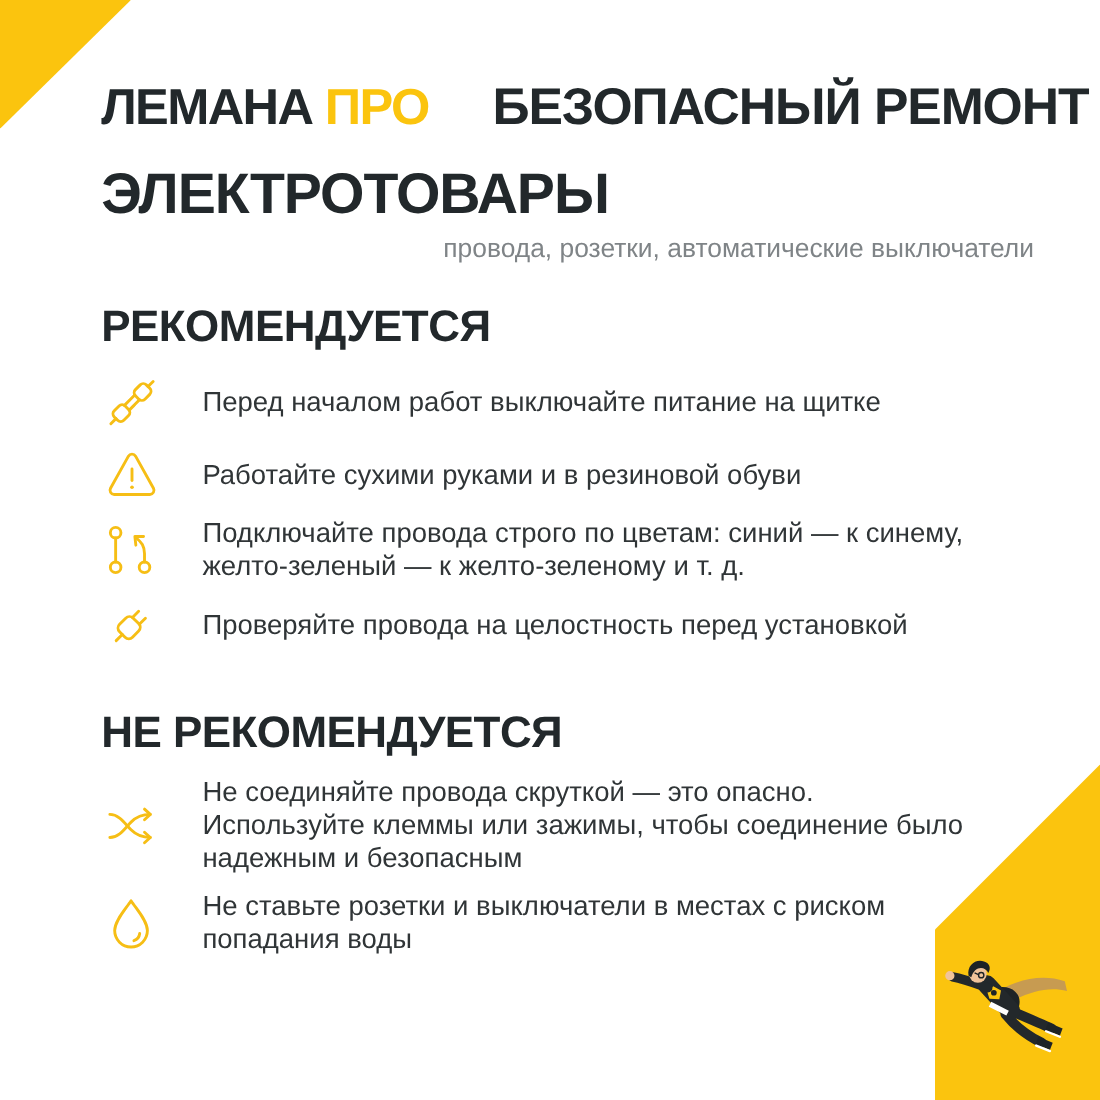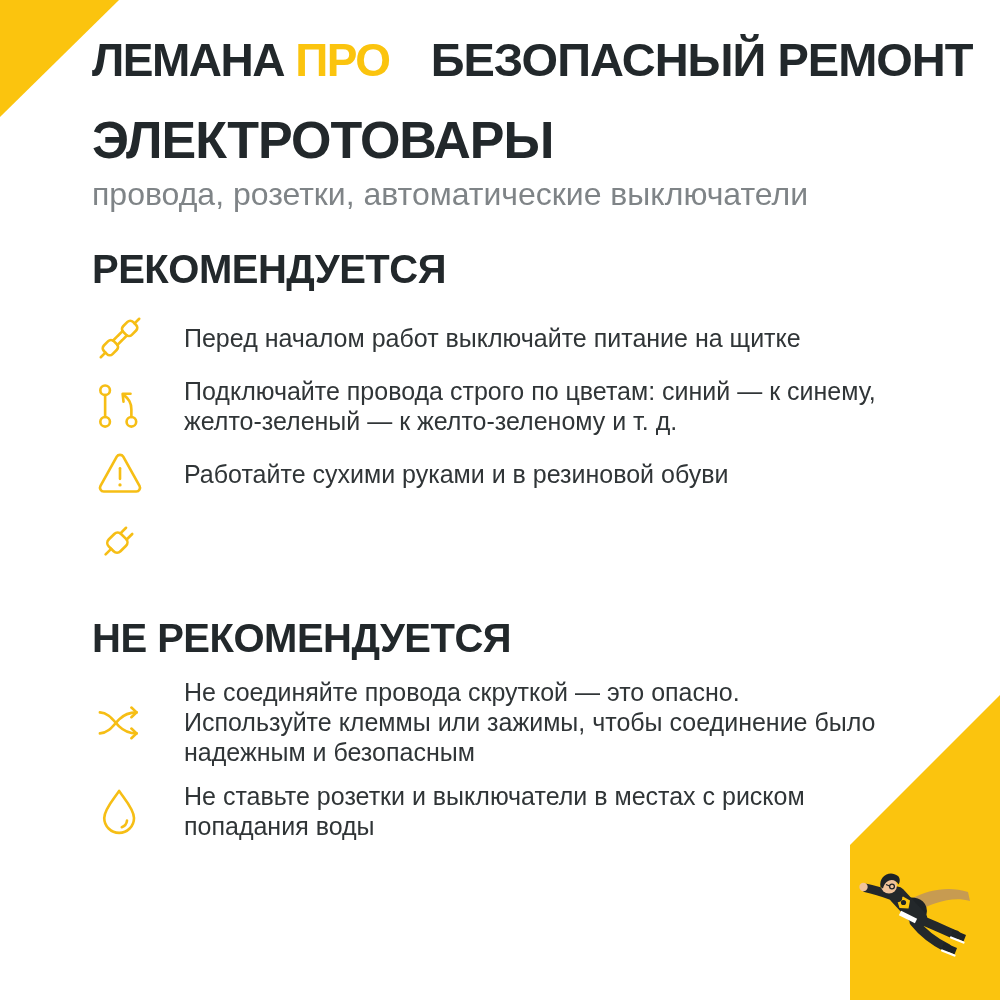--- a/index.html
+++ b/index.html
@@ -13,26 +13,26 @@
     color:var(--dark,#22282B);
   }
   .corner-tl {
     position:absolute; top:0; left:0;
     width:119px; height:117px;
     background:var(--accent,#FBC40E);
     clip-path:polygon(0 0,100% 0,0 100%);
   }
   .corner-br { position:absolute; right:0; bottom:0; display:block; }
   .content { position:relative; padding:0 60px 0 92px; }
-  .header { display:flex; align-items:baseline; gap:41px; padding-top:32px; }
+  .header { display:flex; align-items:baseline; gap:58px; padding-top:69px; }
   .logo { font-size:46px; font-weight:bold; letter-spacing:-1.5px; color:var(--dark,#22282B); white-space:nowrap; }
   .logo-pro { color:var(--accent,#FBC40E); }
   .app-title { font-size:47px; font-weight:bold; letter-spacing:-1px; color:var(--dark,#22282B); white-space:nowrap; }
   .page-title { margin:26px 0 0; font-size:52px; font-weight:bold; letter-spacing:-1px; line-height:1.05; color:var(--dark,#22282B); }
-  .subtitle { margin-top:8px; font-size:32px; color:var(--muted,#7F8487); }
+  .subtitle { margin-top:8px; font-size:24px; color:var(--muted,#7F8487);text-align:right; }
   .section-heading { margin:34px 0 0; font-size:40px; font-weight:bold; letter-spacing:-0.5px; color:var(--dark,#22282B); }
   .section-heading.second { margin-top:48px; }
   .items { margin-top:18px; display:flex; flex-direction:column; gap:10px;justify-content:center; }
   .items.second { margin-top:16px; gap:14px; }
   .item { display:flex; align-items:center; min-height:56px; }
   .icon-box { width:92px; flex:0 0 92px; display:flex; align-items:center; color:var(--icon,#F6BE15); }
   .icon-box svg { display:block; }
   .item-text { font-size:25px; line-height:30px; color:var(--body,#303537); white-space:pre-line; max-width:790px; }
   .ic { stroke:currentColor; fill:none; stroke-width:3; stroke-linecap:round; stroke-linejoin:round; }
 </style>
@@ -69,52 +69,53 @@
             <path d="M8,-3.5 H15 M8,3.5 H15 M-8,0 H-15.5"></path>
           </g>
         </svg>
       </div>
       <div class="item-text">Перед началом работ выключайте питание на щитке</div>
     </div>
 
     <div class="item">
       <div class="icon-box">
         <svg class="ic" width="56" height="56" viewBox="0 0 64 64">
+          <path d="M28.3,12.2 a4.3,4.3 0 0 1 7.4,0 L54.3,45.6 a4.3,4.3 0 0 1 -3.7,6.4 H13.4 a4.3,4.3 0 0 1 -3.7,-6.4 Z"></path>
+          <path d="M32,25.5 V37.5"></path>
+          <circle cx="32" cy="44.5" r="1.9" fill="currentColor" stroke="none"></circle>
+        </svg>
+      </div>
+      <div class="item-text">Работайте сухими руками и в резиновой обуви</div>
+    </div>
+
+    <div class="item">
+      <div class="icon-box">
+        <svg class="ic" width="56" height="56" viewBox="0 0 64 64">
           <circle cx="15" cy="14" r="5.5"></circle>
           <circle cx="15" cy="50" r="5.5"></circle>
           <path d="M15,19.5 V44.5"></path>
           <circle cx="45" cy="50" r="5.5"></circle>
           <path d="M45,44.5 V36 C45,28 42,24 36,19"></path>
           <path d="M36,27 L35,18 L44,18"></path>
         </svg>
       </div>
       <div class="item-text">Подключайте провода строго по цветам: синий — к синему,
 желто-зеленый — к желто-зеленому и т. д.</div>
     </div>
 
     <div class="item">
       <div class="icon-box">
         <svg class="ic" width="56" height="56" viewBox="0 0 64 64">
-          <path d="M28.3,12.2 a4.3,4.3 0 0 1 7.4,0 L54.3,45.6 a4.3,4.3 0 0 1 -3.7,6.4 H13.4 a4.3,4.3 0 0 1 -3.7,-6.4 Z"></path>
-          <path d="M32,25.5 V37.5"></path>
-          <circle cx="32" cy="44.5" r="1.9" fill="currentColor" stroke="none"></circle>
-        </svg>
-      </div>
-      <div class="item-text">Работайте сухими руками и в резиновой обуви</div>
-    </div>
-
-    <div class="item">
-      <div class="icon-box">
-        <svg class="ic" width="56" height="56" viewBox="0 0 64 64">
           <g transform="translate(29,35) rotate(-45)">
             <rect x="-10" y="-9.5" width="20" height="19" rx="5.5"></rect>
             <path d="M10,-5 H19 M10,5 H19 M-10,0 H-19"></path>
           </g>
         </svg>
       </div>
+      <div class="item-text">Проверяйте провода на целостность перед установкой</div>
     </div>
 
   </div>
 
   <h2 class="section-heading second">НЕ РЕКОМЕНДУЕТСЯ</h2>
   <div class="items second">
 
     <div class="item">
       <div class="icon-box">
         <svg class="ic" width="56" height="56" viewBox="0 0 64 64">

